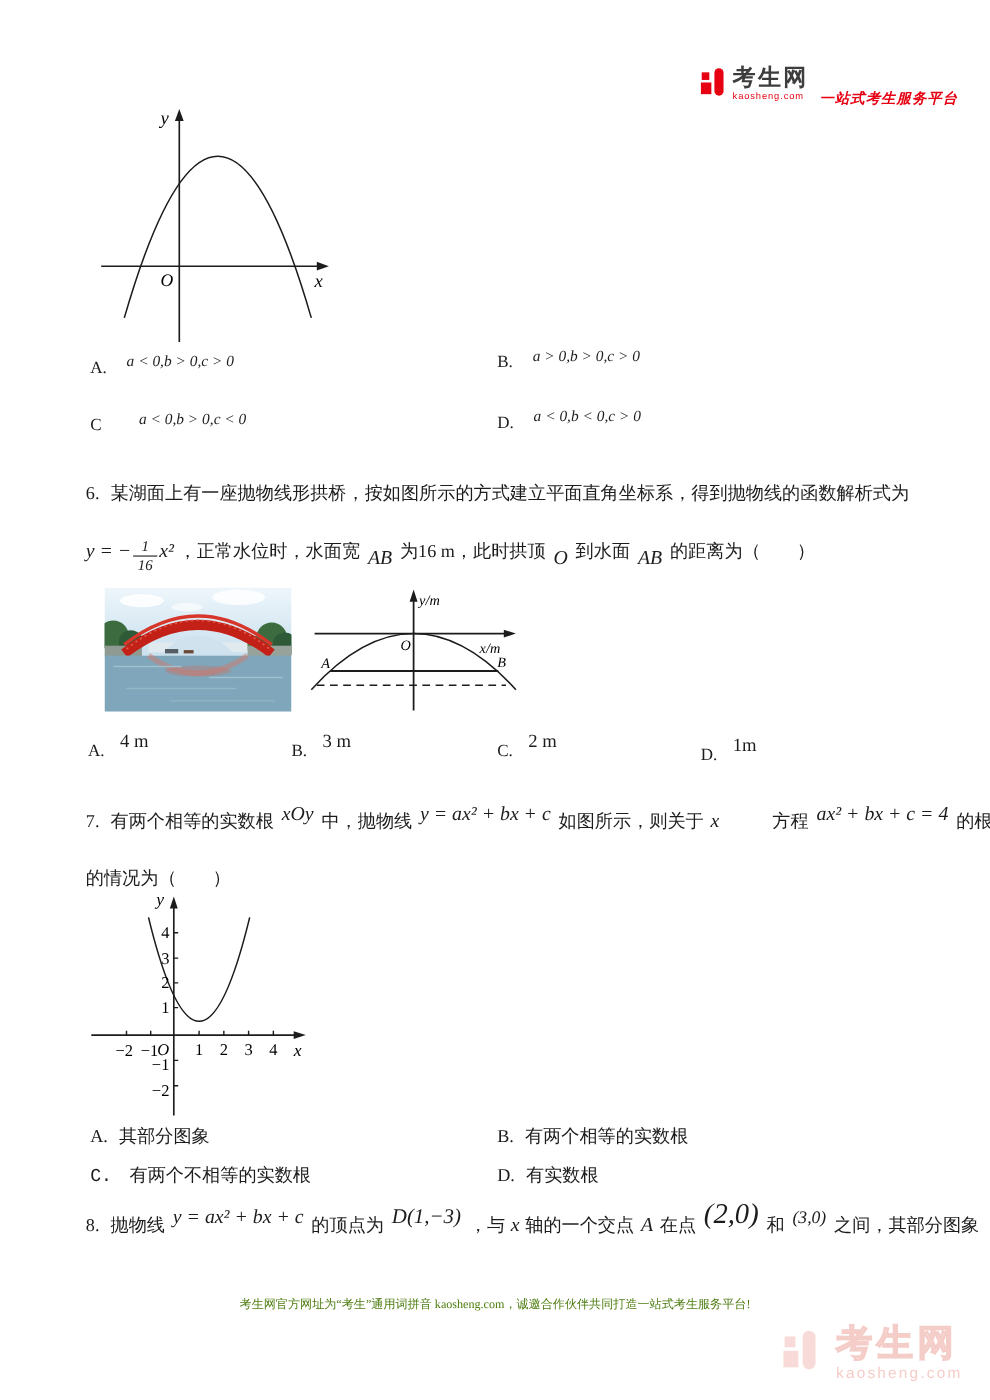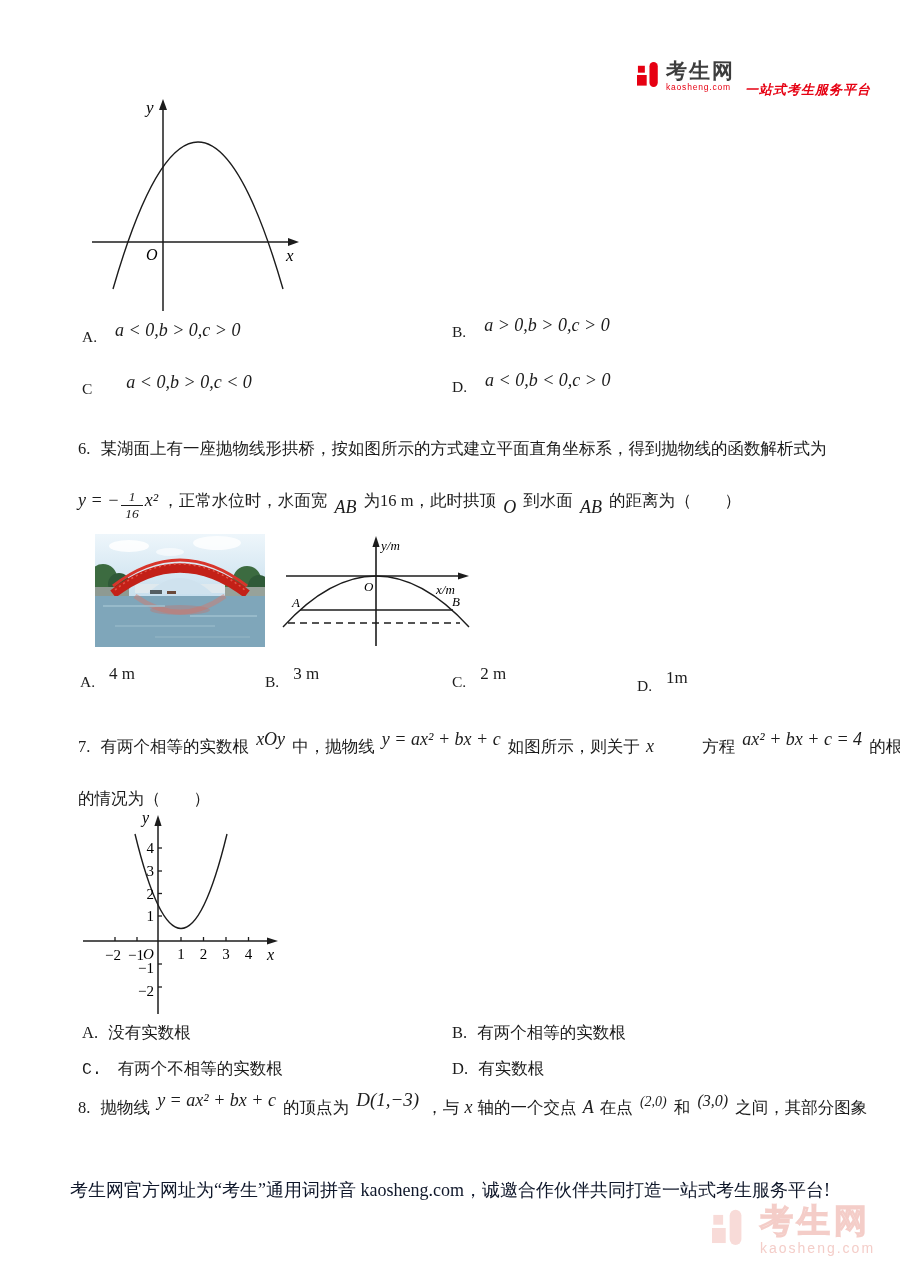--- a/index.html
+++ b/index.html
@@ -7,35 +7,35 @@
     position:relative; width:900px; height:1259px; background:#ffffff;
     font-family:"Liberation Serif", serif; color:#1c1c1c; overflow:hidden;
   }
   .abs { position:absolute; }
   .nowrap { white-space:nowrap; }
   .cn { font-size:16.5px; }
   .math { font-family:"Liberation Serif", serif; font-style:italic; font-size:18px; }
   .m-hi { position:relative; top:-7px; margin:0 3px; }
   .m-lo { position:relative; top:7px; margin:0 3px; }
   .opt-key { font-size:15.5px; font-style:normal; }
-  .opt-formula { font-size:18px; margin-left:18px; position:relative; top:-6px; }
+  .opt-formula { font-size:14px; margin-left:18px; position:relative; top:-6px; }
   .opt-val { font-size:17px; font-style:normal; margin-left:14px; position:relative; top:-8px; }
   .frac { display:inline-block; text-align:center; vertical-align:-12px; line-height:1.05;
           font-style:italic; margin:0 2px; }
   .frac .num { display:block; font-size:13.5px; padding:0 4px 1px 4px; }
   .frac .den { display:block; font-size:13.5px; border-top:1.2px solid #1c1c1c; padding:1px 4px 0 4px; }
   .q7gap { display:inline-block; width:38px; }
   
   .logo { display:flex; align-items:flex-start; font-family:"Liberation Sans", sans-serif; }
   .logo .brand-col { margin-left:5px; }
   .logo .brand { font-size:21px; font-weight:bold; color:#3d3d3d; letter-spacing:2px; line-height:1.05; }
   .logo .domain { font-size:8.5px; color:#e60012; letter-spacing:0.8px; }
   .logo .tagline { font-size:13px; font-weight:bold; color:#e60012; margin-left:10px; margin-top:21px; letter-spacing:1px;font-style:italic; }
   
-  .footer { width:900px; text-align:center; font-size:18px; color:#0f172a; }
+  .footer { width:900px; text-align:center; font-size:11px; color:#4d7c0f; }
   
   .wm { display:flex; align-items:flex-start; font-family:"Liberation Sans", sans-serif; opacity:0.9; }
   .wm .wm-text { margin-left:14px; }
   .wm .wm-brand { font-size:33px; font-weight:bold; letter-spacing:4px; color:#fdeeec;
                   -webkit-text-stroke:1.3px #f3c8c3; line-height:1; }
   .wm .wm-domain { font-size:14px; color:#f3c8c3; letter-spacing:2px; margin-top:3px; }
   svg text { font-family:"Liberation Serif", serif; }
   .ax-lab { font-style:italic; }
 </style>
 </head>
@@ -210,21 +210,21 @@
       <text x="79" y="68">3</text>
       <text x="79" y="90.5">2</text>
       <text x="79" y="113">1</text>
       <text x="79" y="165">−1</text>
       <text x="79" y="188">−2</text>
     </g>
   </svg>
 
   <div class="abs cn nowrap" style="left:82px; top:1022px;">
     <span>A.</span>
-    <span style="margin-left:6px;">没有实数根</span>
+    <span style="margin-left:6px;">其部分图象</span>
   </div>
   <div class="abs cn nowrap" style="left:452px; top:1022px;">
     <span>B.</span>
     <span style="margin-left:6px;">有两个相等的实数根</span>
   </div>
   <div class="abs cn nowrap" style="left:82px; top:1058px;font-family:Liberation Mono, monospace;">
     <span>C.</span>
     <span style="margin-left:6px;">有两个不相等的实数根</span>
   </div>
   <div class="abs cn nowrap" style="left:452px; top:1058px;">
@@ -236,21 +236,21 @@
     <span>8.</span>
     <span style="margin-left:6px;">抛物线</span>
     <span class="math m-hi">y = ax² + bx + c</span>
     <span>的顶点为</span>
     <span class="math m-hi" style="font-size:19px;">D(1,−3)</span>
     <span>，与</span>
     <span class="math" style="margin:0 1px;">x</span>
     <span>轴的一个交点</span>
     <span class="math" style="margin:0 2px;">A</span>
     <span>在点</span>
-    <span class="math m-hi" style="font-size:14px;">(2,0)</span>
+    <span class="math m-hi" style="font-size:26px;">(2,0)</span>
     <span>和</span>
     <span class="math m-hi" style="font-size:16px;">(3,0)</span>
     <span>之间，其部分图象</span>
   </div>
 
   <div class="abs footer" style="left:0; top:1178px;">考生网官方网址为“考生”通用词拼音 kaosheng.com，诚邀合作伙伴共同打造一站式考生服务平台!</div>
 
   <div class="abs wm" style="left:712px; top:1204px;">
     <svg width="34" height="48" viewBox="0 0 26 30">
       <rect x="1" y="5" width="7.5" height="7.5" fill="#f8d8d4"></rect>

